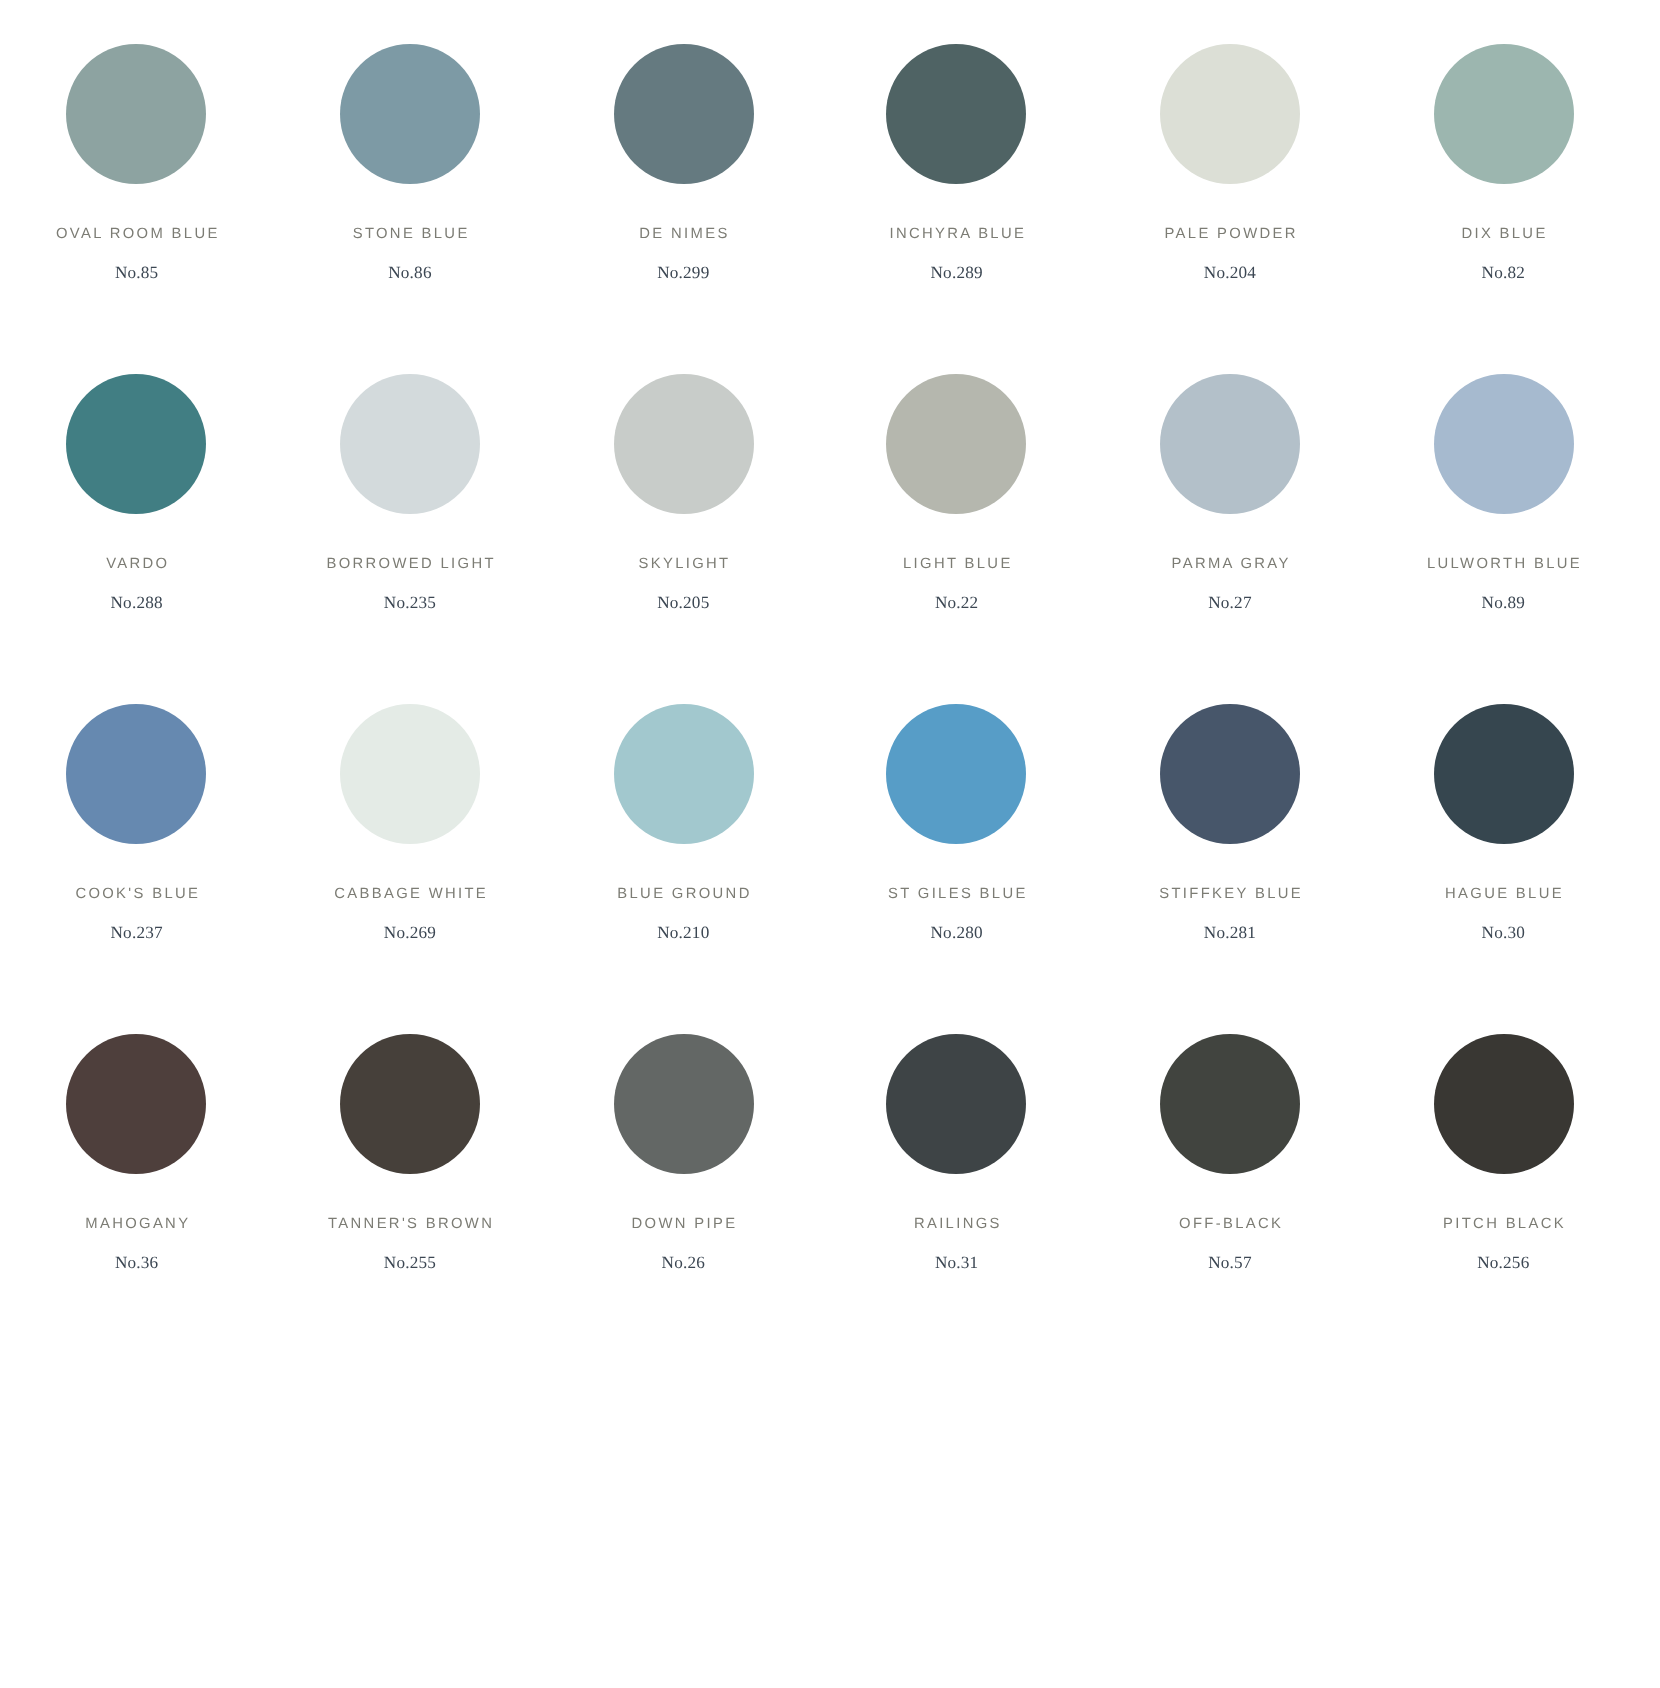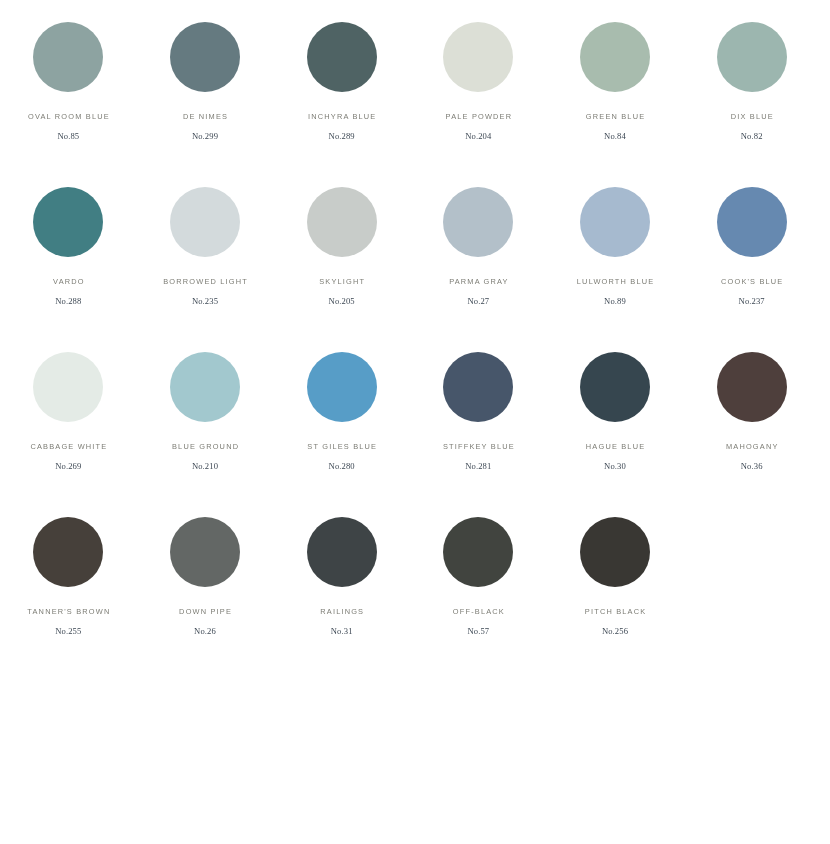--- a/index.html
+++ b/index.html
@@ -72,60 +72,65 @@
 </head>
 <body style="background: rgb(255, 255, 255);">
 
 <main id="swatch-grid">
     <div class="swatch-cell">
       <div class="swatch-circle" style="background: rgb(141, 163, 161);"></div>
       <div class="swatch-name">OVAL ROOM BLUE</div>
       <div class="swatch-number">No.85</div>
     </div>
     <div class="swatch-cell">
+      <div class="swatch-circle" style="background: rgb(125, 154, 165);"></div>
+      <div class="swatch-name">STONE BLUE</div>
+      <div class="swatch-number">No.86</div>
+    </div>
+    <div class="swatch-cell">
       <div class="swatch-circle" style="background: rgb(101, 122, 128);"></div>
       <div class="swatch-name">DE NIMES</div>
       <div class="swatch-number">No.299</div>
     </div>
     <div class="swatch-cell">
       <div class="swatch-circle" style="background: rgb(79, 99, 100);"></div>
       <div class="swatch-name">INCHYRA BLUE</div>
       <div class="swatch-number">No.289</div>
     </div>
     <div class="swatch-cell">
       <div class="swatch-circle" style="background: rgb(220, 223, 214);"></div>
       <div class="swatch-name">PALE POWDER</div>
       <div class="swatch-number">No.204</div>
     </div>
     <div class="swatch-cell">
-      <div class="swatch-circle" style="background: rgb(168, 188, 174);"></div>
-      <div class="swatch-name">GREEN BLUE</div>
-      <div class="swatch-number">No.84</div>
-    </div>
-    <div class="swatch-cell">
       <div class="swatch-circle" style="background: rgb(156, 182, 175);"></div>
       <div class="swatch-name">DIX BLUE</div>
       <div class="swatch-number">No.82</div>
     </div>
     <div class="swatch-cell">
       <div class="swatch-circle" style="background: rgb(65, 126, 131);"></div>
       <div class="swatch-name">VARDO</div>
       <div class="swatch-number">No.288</div>
     </div>
     <div class="swatch-cell">
       <div class="swatch-circle" style="background: rgb(211, 218, 220);"></div>
       <div class="swatch-name">BORROWED LIGHT</div>
       <div class="swatch-number">No.235</div>
     </div>
     <div class="swatch-cell">
       <div class="swatch-circle" style="background: rgb(200, 204, 201);"></div>
       <div class="swatch-name">SKYLIGHT</div>
       <div class="swatch-number">No.205</div>
     </div>
     <div class="swatch-cell">
+      <div class="swatch-circle" style="background: rgb(181, 183, 174);"></div>
+      <div class="swatch-name">LIGHT BLUE</div>
+      <div class="swatch-number">No.22</div>
+    </div>
+    <div class="swatch-cell">
       <div class="swatch-circle" style="background: rgb(179, 192, 201);"></div>
       <div class="swatch-name">PARMA GRAY</div>
       <div class="swatch-number">No.27</div>
     </div>
     <div class="swatch-cell">
       <div class="swatch-circle" style="background: rgb(166, 186, 207);"></div>
       <div class="swatch-name">LULWORTH BLUE</div>
       <div class="swatch-number">No.89</div>
     </div>
     <div class="swatch-cell">

